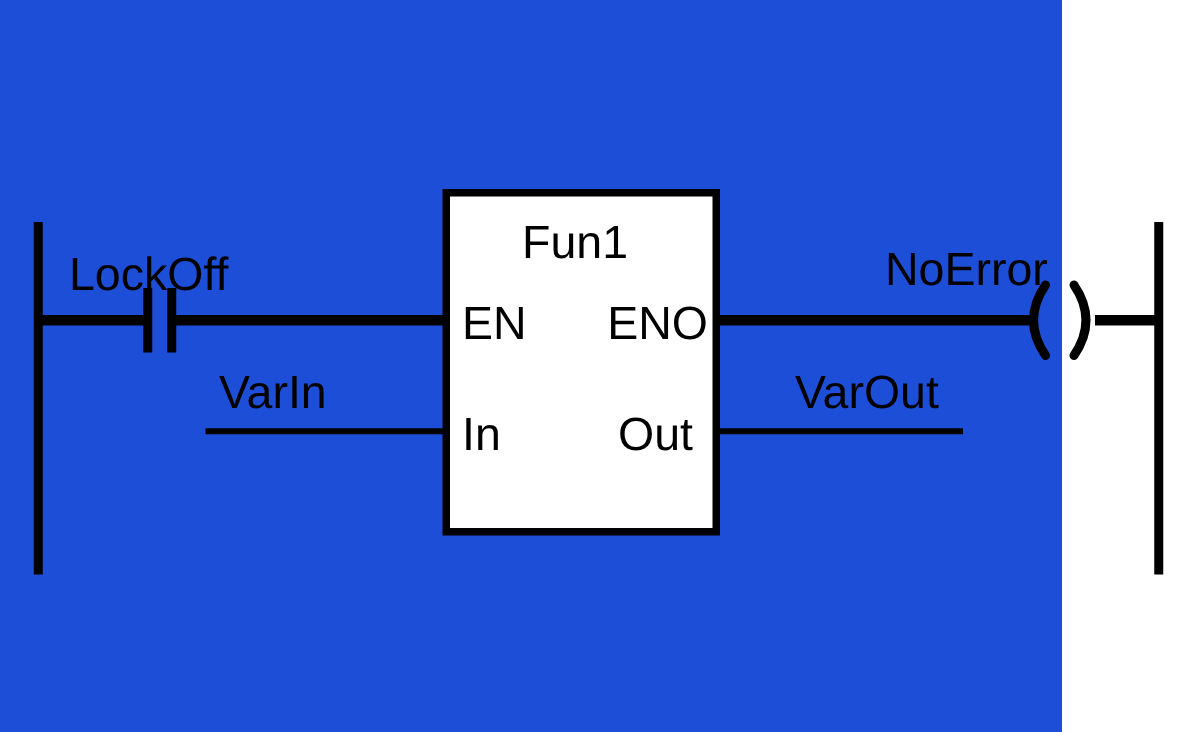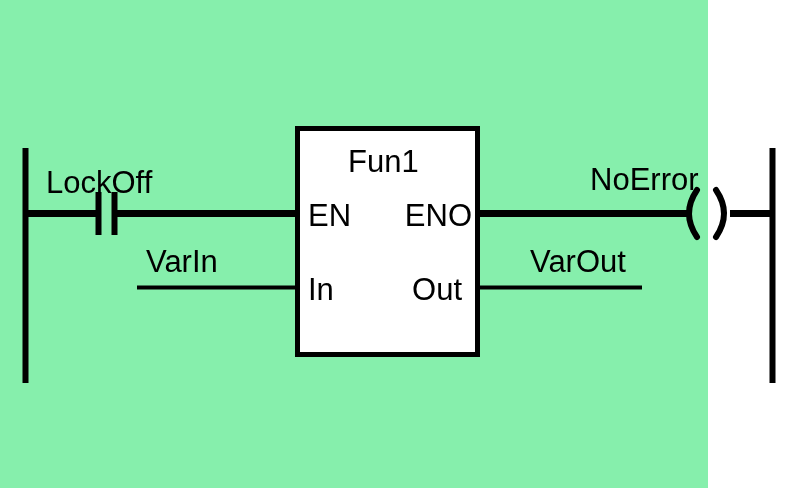--- a/index.html
+++ b/index.html
@@ -11,21 +11,21 @@
   body {
     width: 800px;
     height: 488px;
     font-family: "Liberation Sans", sans-serif;
     overflow: hidden;
   }
   #ladder-canvas {
     position: relative;
     width: 708px;
     height: 488px;
-    background: #86efac;
+    background: #1d4ed8;
   }
   #ladder-svg {
     position: absolute;
     top: 0;
     left: 0;
     width: 800px;
     height: 488px;
   }
   .dgm-text {
     font-family: "Liberation Sans", sans-serif;

